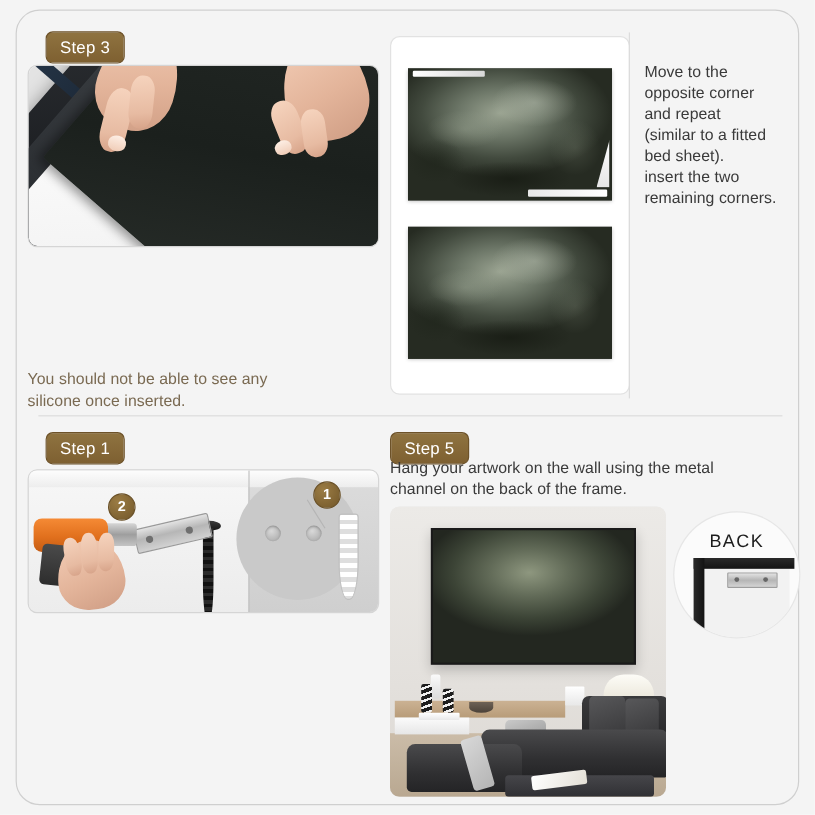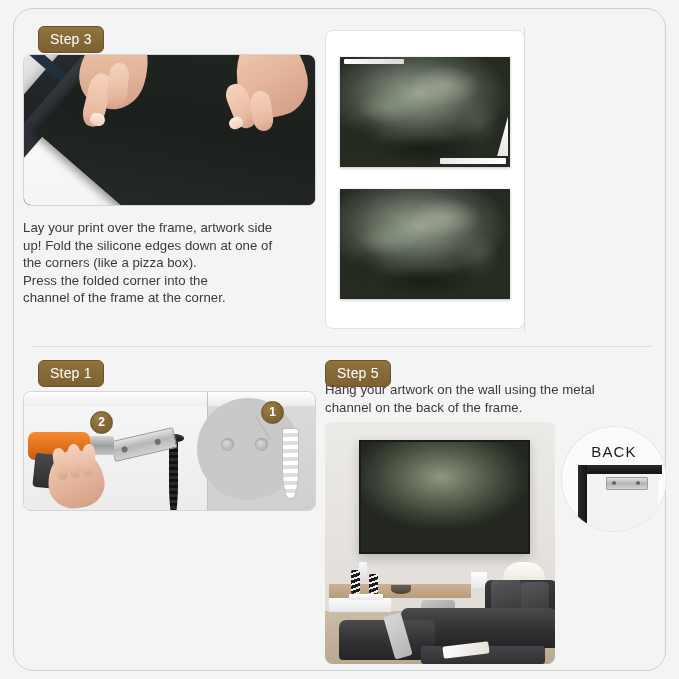--- a/index.html
+++ b/index.html
@@ -443,42 +443,46 @@
       <div class="finger" style="left:62px; top:18px; width:22px; height:54px; transform:rotate(14deg);"></div>
       <div class="nail" style="left:66px; top:58px; width:15px; height:13px; transform:rotate(14deg);"></div>
       <div class="finger" style="left:84px; top:8px; width:20px; height:44px; transform:rotate(6deg);"></div>
 
       <div class="hand" style="left:212px; top:-24px; width:70px; height:86px; transform:rotate(-12deg);"></div>
       <div class="finger" style="left:206px; top:28px; width:22px; height:46px; transform:rotate(-22deg);"></div>
       <div class="nail" style="left:205px; top:62px; width:14px; height:12px; transform:rotate(-22deg);"></div>
       <div class="finger" style="left:228px; top:36px; width:20px; height:40px; transform:rotate(-8deg);"></div>
     </div>
 
-    <div class="body-text" style="left:9px; top:210px; width:305px;">Lay your print over the frame, artwork side
-up! Fold the silicone edges down at one of
-the corners (like a pizza box).
-Press the folded corner into the
-channel of the frame at the corner.</div>
+    <div class="body-text warn" style="left:9px; top:298px; width:305px;">You should not be able to see any
+silicone once inserted.</div>
 
     <div class="board" style="left:311px; top:21px; width:198px; height:297px;">
       <div class="art" style="left:14px; top:26px; width:170px; height:110px;">
         <div class="mist-a"></div>
         <div class="mist-b"></div>
         <div class="art-lift-top"></div>
         <div class="art-lift-right"></div>
         <div class="art-lift-bottom"></div>
       </div>
       <div class="art" style="left:14px; top:158px; width:170px; height:110px;">
         <div class="mist-a"></div>
         <div class="mist-b"></div>
       </div>
     </div>
 
     <div class="divider-v" style="left:510px; top:18px; height:305px;"></div>
 
+    <div class="body-text" style="left:523px; top:42px; width:130px;">Move to the
+opposite corner
+and repeat
+(similar to a fitted
+bed sheet).
+insert the two
+remaining corners.</div>
 
     <div class="divider-h" style="left:18px; top:337px; width:620px;"></div>
 
     <div class="step-badge" style="left:24px; top:351px;">Step 1</div>
 
     <div class="photo bordered" style="left:9px; top:382px; width:291px; height:118px;">
       <div class="s4-wall-left"></div>
       <div class="s4-wall-right"></div>
       <div class="s4-ceiling"></div>
       <div class="s4-corner-line"></div>

